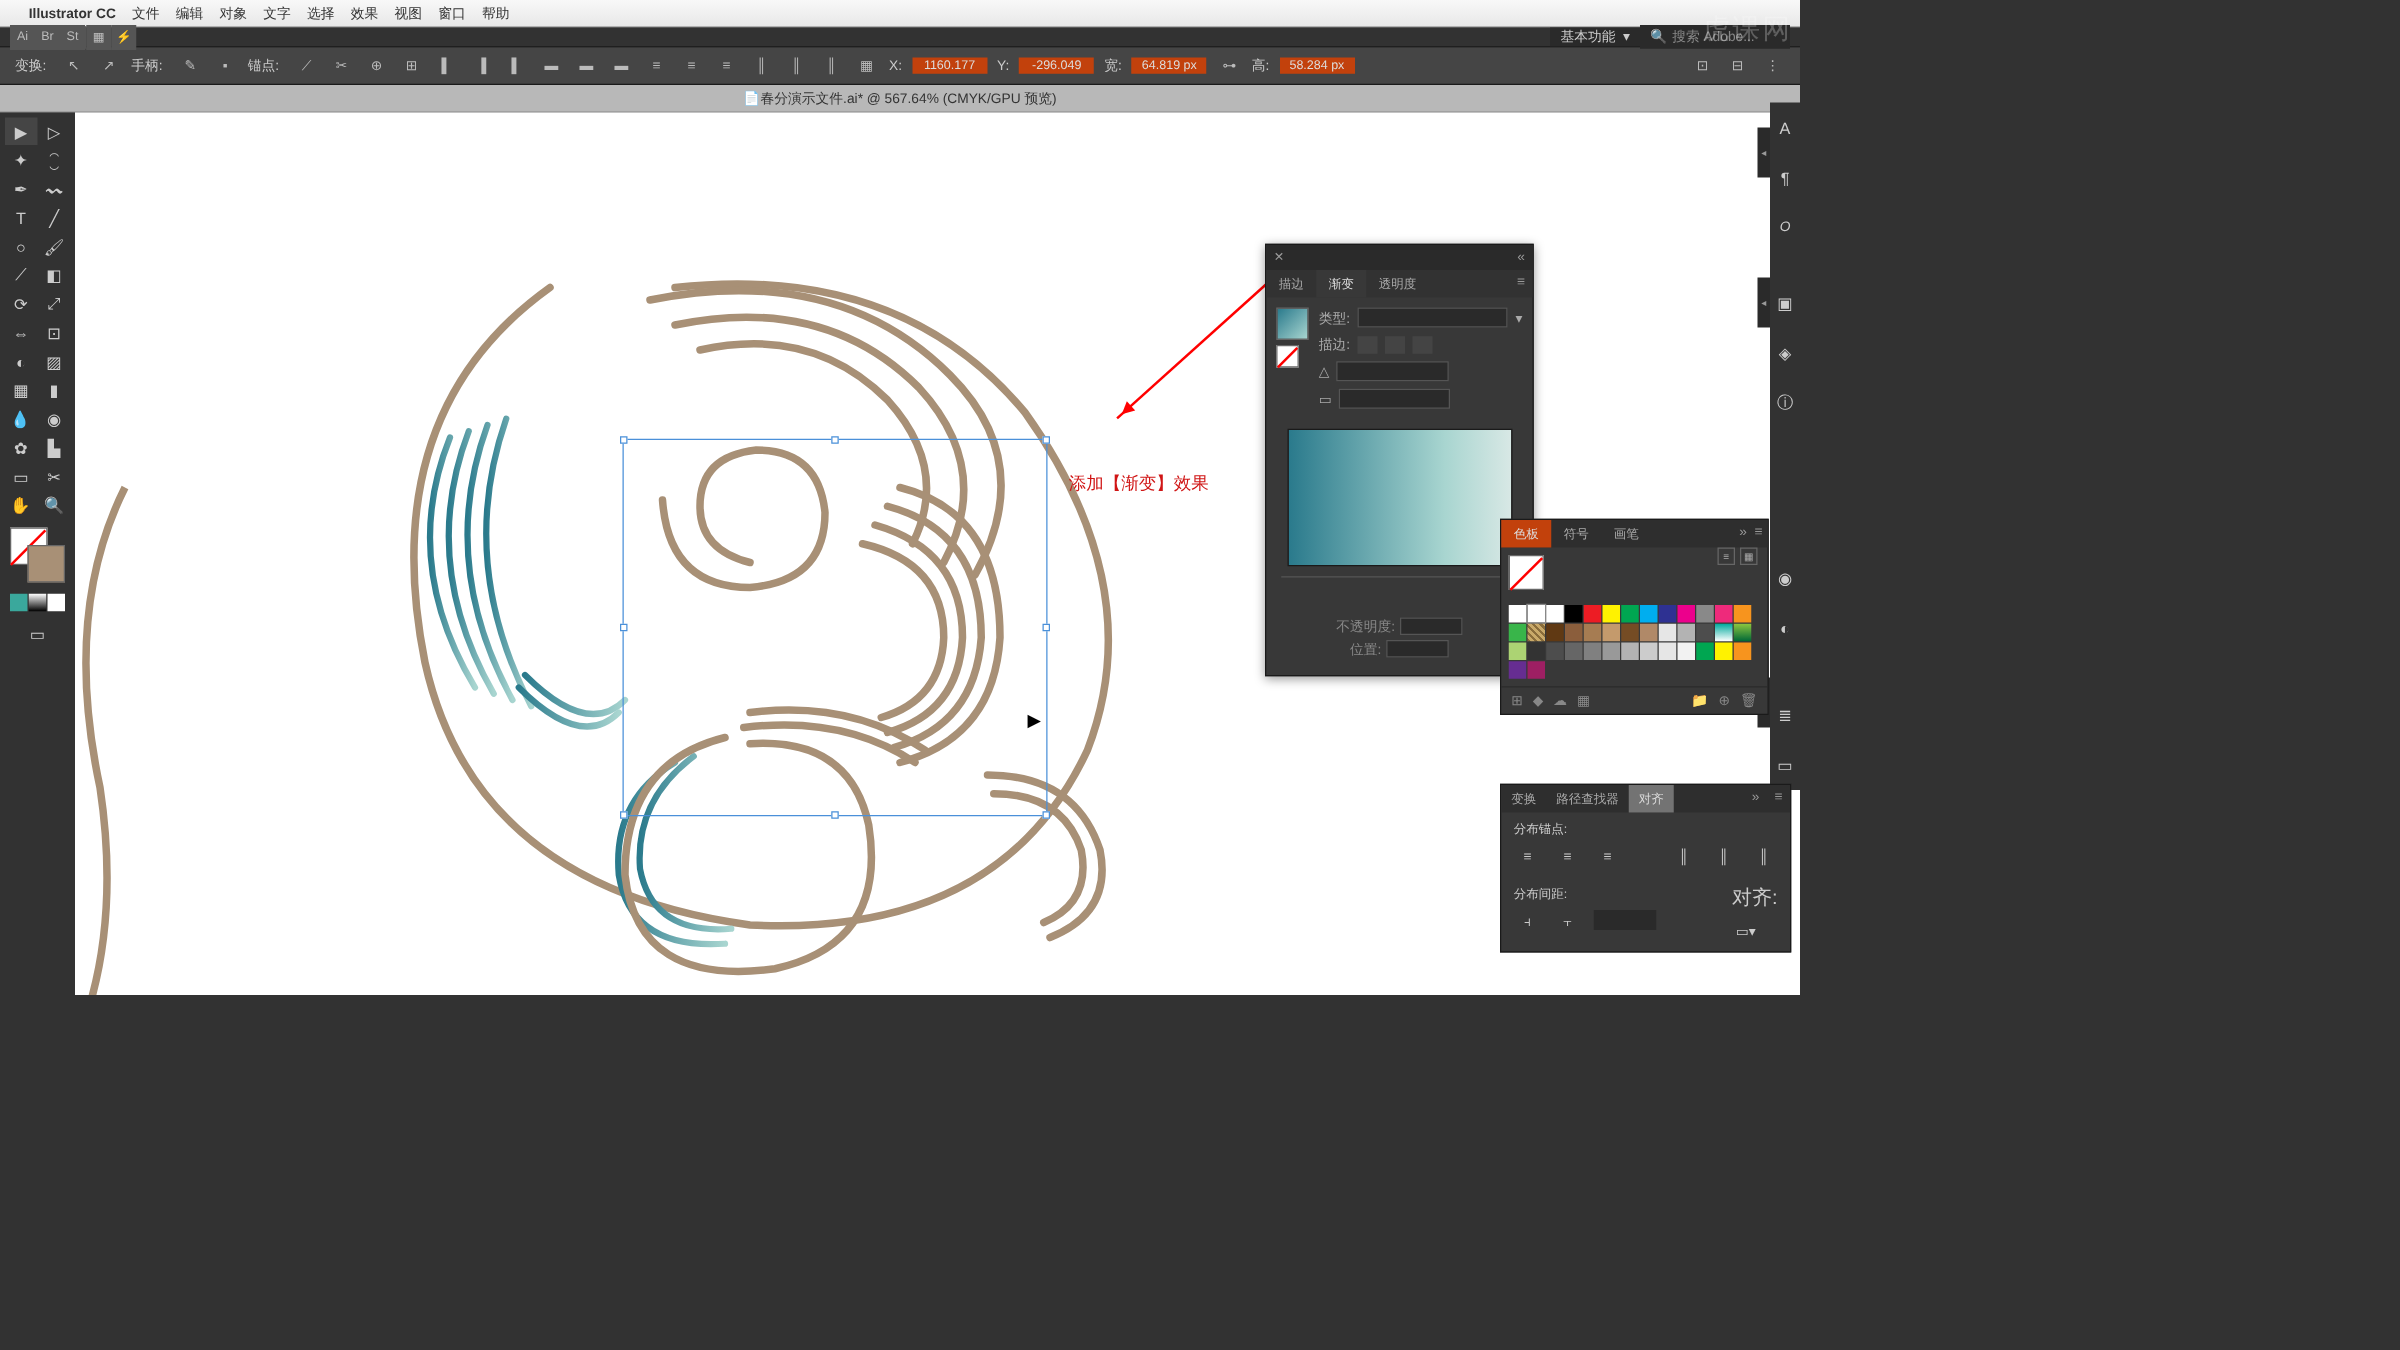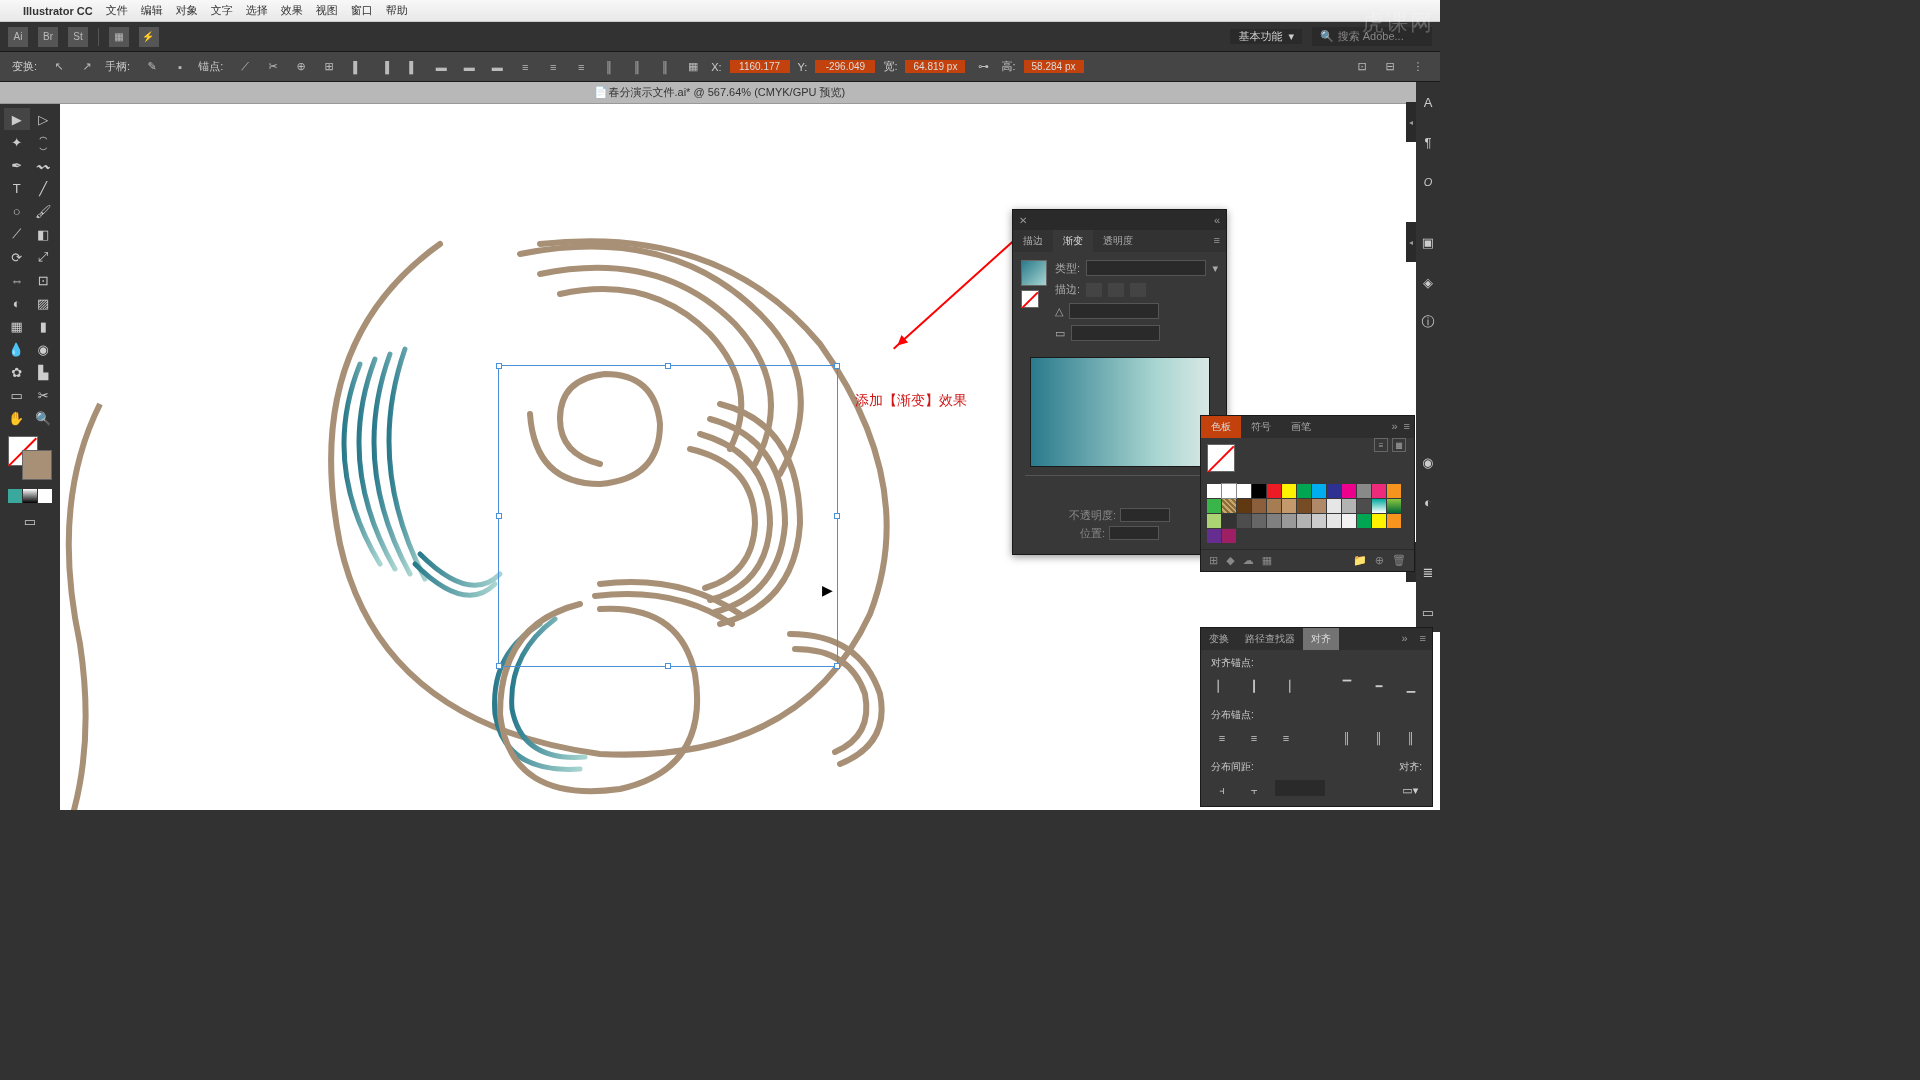--- a/index.html
+++ b/index.html
@@ -1,21 +1,21 @@
 <!DOCTYPE html>
 <html><head>
 <meta charset="utf-8">
 <style>
 *{box-sizing:border-box;margin:0;padding:0;font-family:-apple-system,"Helvetica Neue",Arial,sans-serif;font-size:11px}
 body{background:#323232;width:1440px;height:810px;overflow:hidden;position:relative}
 .menubar{height:22px;background:linear-gradient(#f8f8f8,#e8e8e8);display:flex;align-items:center;padding:0 10px;gap:13px;border-bottom:1px solid #ccc}
 .menubar span{color:#333}
 .menubar .apple{font-size:14px}
 .menubar .app{font-weight:bold}
-.toolbar1{height:30px;background:#323232;display:flex;align-items:center;gap:10px;padding:0 8px;border-bottom:1px solid #1a1a1a}
+.toolbar1{height:16px;background:#323232;display:flex;align-items:center;padding:0 8px;border-bottom:1px solid #1a1a1a}
 .toolbar1 .ticon{width:20px;height:20px;background:#555;display:flex;align-items:center;justify-content:center;color:#bbb;font-size:10px}
 .toolbar1 .sep{width:1px;height:18px;background:#555}
 .workspace{margin-left:auto;color:#ccc;display:flex;align-items:center;gap:6px;padding:0 8px;background:#2a2a2a}
 .searchbox{background:#2a2a2a;padding:2px 8px;color:#888;width:120px;display:flex;align-items:center;gap:4px}
 .toolbar2{height:30px;background:#454545;display:flex;align-items:center;gap:8px;padding:0 12px;color:#ccc;border-bottom:1px solid #1a1a1a}
 .toolbar2 .lbl{margin-right:4px}
 .toolbar2 .ticon{width:20px;height:20px;display:flex;align-items:center;justify-content:center;color:#bbb}
 .toolbar2 .val{background:#c2410c;padding:1px 4px;min-width:60px;text-align:center;color:#ddd;font-size:10px}
 .tabbar{height:22px;background:#b8b8b8;display:flex;align-items:center;justify-content:center;color:#333;font-size:11px;border-bottom:1px solid #999}
 .main{display:flex;height:calc(100% - 104px)}
@@ -78,21 +78,21 @@
 .swatchpanel .foot{display:flex;gap:8px;padding:4px 8px;border-top:1px solid #2a2a2a;color:#888}
 .alignpanel{position:absolute;top:627px;left:1200px;width:233px;background:#383838;border:1px solid #1a1a1a}
 .alignpanel .tabs{display:flex;height:22px;background:#2e2e2e}
 .alignpanel .tabs .tab{padding:4px 8px;color:#aaa;font-size:10px}
 .alignpanel .tabs .tab.act{background:#737373;color:#ddd}
 .alignpanel .sect{padding:6px 10px}
 .alignpanel .slbl{color:#ccc;font-size:10px;margin-bottom:6px}
 .alignpanel .brow{display:flex;gap:10px}
 .alignpanel .abtn{width:22px;height:20px;color:#ccc;display:flex;align-items:center;justify-content:center;font-size:11px}
 .alignpanel .brow.split{justify-content:space-between}
-.alignpanel .rlbl{color:#ccc;font-size:10px}
+.alignpanel .rlbl{color:#ccc;font-size:16px}
 .watermark{position:absolute;top:8px;right:6px;color:rgba(255,255,255,.25);font-size:22px;font-weight:300;letter-spacing:2px}
 </style>
 </head>
 <body>
 
 <div class="menubar">
   <span class="apple"></span>
   <span class="app">Illustrator CC</span>
   <span>文件</span>
   <span>编辑</span>
@@ -452,35 +452,20 @@
 
 <div class="alignpanel">
   <div class="tabs">
     <div class="tab">变换</div>
     <div class="tab">路径查找器</div>
     <div class="tab act">对齐</div>
     <span style="margin-left:auto;padding:4px 6px;color:#999">»</span>
     <span style="padding:4px 6px;color:#999">≡</span>
   </div>
   <div class="sect">
-    <div class="slbl">对齐锚点:</div>
-    <div class="brow split">
-      <div style="display:flex;gap:10px">
-        <div class="abtn">▏</div>
-        <div class="abtn">┃</div>
-        <div class="abtn">▕</div>
-      </div>
-      <div style="display:flex;gap:10px">
-        <div class="abtn">▔</div>
-        <div class="abtn">━</div>
-        <div class="abtn">▁</div>
-      </div>
-    </div>
-  </div>
-  <div class="sect">
     <div class="slbl">分布锚点:</div>
     <div class="brow split">
       <div style="display:flex;gap:10px">
         <div class="abtn">≡</div>
         <div class="abtn">≡</div>
         <div class="abtn">≡</div>
       </div>
       <div style="display:flex;gap:10px">
         <div class="abtn">║</div>
         <div class="abtn">║</div>

